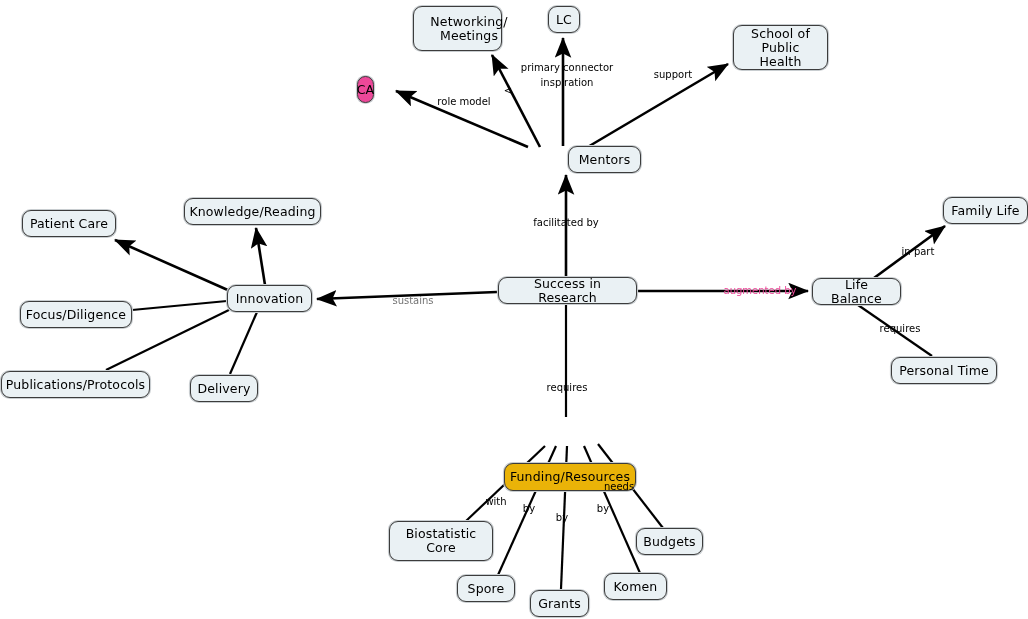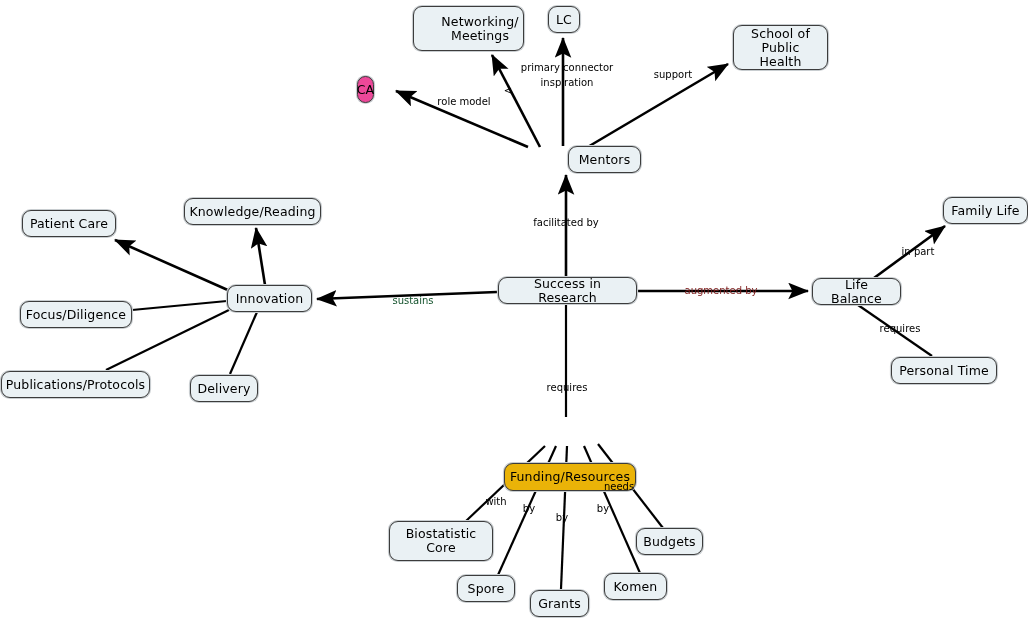--- a/index.html
+++ b/index.html
@@ -87,21 +87,21 @@
         <line x1="874" y1="278" x2="945" y2="226" stroke="#000000" stroke-width="2.6" stroke-linecap="butt" marker-end="url(#arrowhead)"></line>
         <line x1="858" y1="305" x2="932" y2="356" stroke="#000000" stroke-width="2.2" stroke-linecap="butt"></line>
         <line x1="545" y1="446" x2="466" y2="521" stroke="#000000" stroke-width="2.2" stroke-linecap="butt"></line>
         <line x1="556" y1="446" x2="498" y2="575" stroke="#000000" stroke-width="2.2" stroke-linecap="butt"></line>
         <line x1="567" y1="446" x2="561" y2="589" stroke="#000000" stroke-width="2.2" stroke-linecap="butt"></line>
         <line x1="584" y1="446" x2="640" y2="573" stroke="#000000" stroke-width="2.2" stroke-linecap="butt"></line>
         <line x1="598" y1="444" x2="663" y2="528" stroke="#000000" stroke-width="2.2" stroke-linecap="butt"></line>
       </g>
   </svg>
   <div id="nodes-group">
-      <div class="node" style="left: 413px; top: 6px; width: 111px; height: 45px; background: rgb(234, 241, 244); border-color: rgb(60, 60, 60); box-shadow: rgb(200, 205, 208) 0px 0px 0px 1.1px; padding-left: 28px;">Networking/
+      <div class="node" style="left: 413px; top: 6px; width: 89px; height: 45px; background: rgb(234, 241, 244); border-color: rgb(60, 60, 60); box-shadow: rgb(200, 205, 208) 0px 0px 0px 1.1px; padding-left: 28px;">Networking/
 Meetings</div>
       <div class="node" style="left: 548px; top: 6px; width: 32px; height: 27px; background: rgb(234, 241, 244); border-color: rgb(60, 60, 60); box-shadow: rgb(200, 205, 208) 0px 0px 0px 1.1px;">LC</div>
       <div class="node" style="left: 733px; top: 25px; width: 95px; height: 45px; background: rgb(234, 241, 244); border-color: rgb(60, 60, 60); box-shadow: rgb(200, 205, 208) 0px 0px 0px 1.1px;">School of
 Public Health</div>
       <div class="node" style="left: 357px; top: 76px; width: 17px; height: 27px; background: #ec4899; border-color: rgb(60, 60, 60); box-shadow: rgb(200, 205, 208) 0px 0px 0px 1.1px;">CA</div>
       <div class="node" style="left: 527px; top: 146px; width: 73px; height: 27px; background: rgb(234, 241, 244); border-color: rgb(60, 60, 60); box-shadow: rgb(200, 205, 208) 0px 0px 0px 1.1px; margin-left: 41px;">Mentors</div>
       <div class="node" style="left: 184px; top: 198px; width: 137px; height: 27px; background: rgb(234, 241, 244); border-color: rgb(60, 60, 60); box-shadow: rgb(200, 205, 208) 0px 0px 0px 1.1px;">Knowledge/Reading</div>
       <div class="node" style="left: 943px; top: 197px; width: 85px; height: 27px; background: rgb(234, 241, 244); border-color: rgb(60, 60, 60); box-shadow: rgb(200, 205, 208) 0px 0px 0px 1.1px; text-align: center;">Family Life</div>
       <div class="node" style="left: 22px; top: 210px; width: 94px; height: 27px; background: rgb(234, 241, 244); border-color: rgb(60, 60, 60); box-shadow: rgb(200, 205, 208) 0px 0px 0px 1.1px;">Patient Care</div>
       <div class="node" style="left: 498px; top: 277px; width: 139px; height: 27px; background: rgb(234, 241, 244); border-color: rgb(60, 60, 60); box-shadow: rgb(200, 205, 208) 0px 0px 0px 1.1px;">Success in Research</div>
@@ -119,22 +119,22 @@
       <div class="node" style="left: 457px; top: 575px; width: 58px; height: 27px; background: rgb(234, 241, 244); border-color: rgb(60, 60, 60); box-shadow: rgb(200, 205, 208) 0px 0px 0px 1.1px;">Spore</div>
       <div class="node" style="left: 530px; top: 590px; width: 59px; height: 27px; background: rgb(234, 241, 244); border-color: rgb(60, 60, 60); box-shadow: rgb(200, 205, 208) 0px 0px 0px 1.1px;">Grants</div>
     </div>
   <div id="labels-group">
       <div class="edge-label" style="left: 508px; top: 90px; color: rgb(0, 0, 0);">&lt;</div>
       <div class="edge-label" style="left: 567px; top: 75px; color: rgb(0, 0, 0);">primary connector
 inspiration</div>
       <div class="edge-label" style="left: 464px; top: 101px; color: rgb(0, 0, 0);">role model</div>
       <div class="edge-label" style="left: 673px; top: 74px; color: rgb(0, 0, 0);">support</div>
       <div class="edge-label" style="left: 566px; top: 202px; color: rgb(0, 0, 0); margin-top: 20px;">facilitated by</div>
-      <div class="edge-label" style="left: 413px; top: 300px; color: #14532d;">sustains</div>
-      <div class="edge-label" style="left: 721px; top: 290px; color: #7f1d1d;">augmented by</div>
+      <div class="edge-label" style="left: 413px; top: 300px; color: #737373;">sustains</div>
+      <div class="edge-label" style="left: 760px; top: 290px; color: #ec4899;">augmented by</div>
       <div class="edge-label" style="left: 567px; top: 387px; color: rgb(0, 0, 0);">requires</div>
       <div class="edge-label" style="left: 918px; top: 251px; color: rgb(0, 0, 0);">in part</div>
       <div class="edge-label" style="left: 900px; top: 328px; color: rgb(0, 0, 0);">requires</div>
       <div class="edge-label" style="left: 496px; top: 501px; color: rgb(0, 0, 0);">with</div>
       <div class="edge-label" style="left: 529px; top: 508px; color: rgb(0, 0, 0);">by</div>
       <div class="edge-label" style="left: 562px; top: 517px; color: rgb(0, 0, 0);">by</div>
       <div class="edge-label" style="left: 603px; top: 508px; color: rgb(0, 0, 0);">by</div>
       <div class="edge-label" style="left: 619px; top: 486px; color: rgb(0, 0, 0);">needs</div>
     </div>
 </div>

